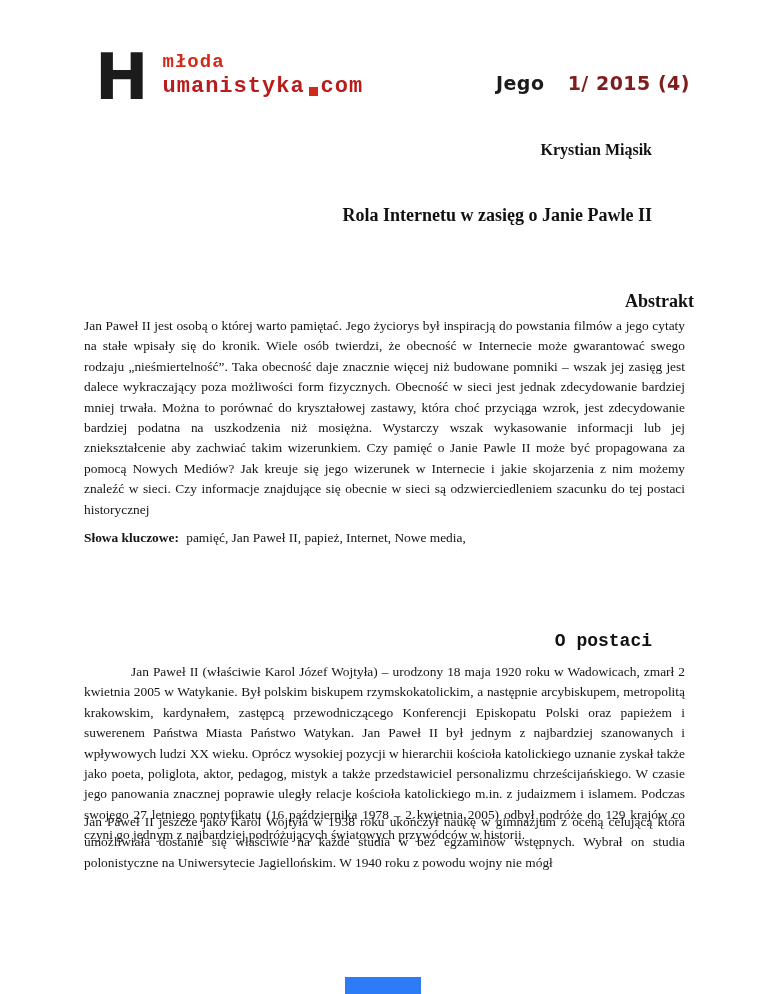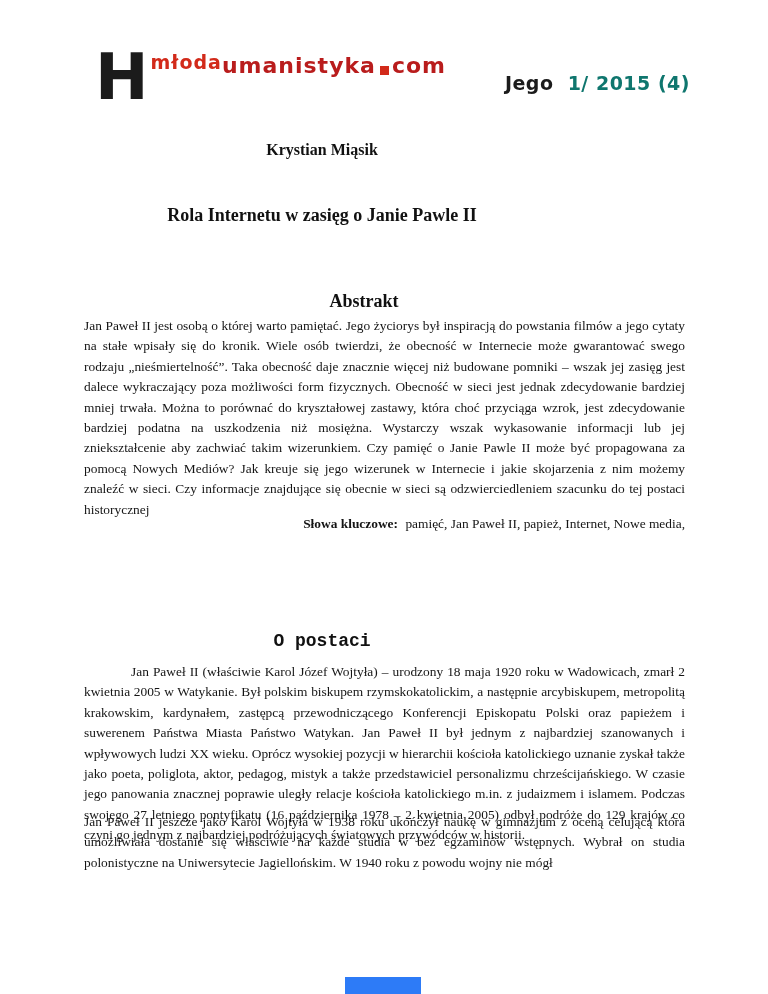--- a/index.html
+++ b/index.html
@@ -16,61 +16,61 @@
   .logo {
     position:absolute; left:95px; top:50px;
     display:flex; align-items:flex-start;
     font-family:"DejaVu Sans", sans-serif;
     user-select:none;
   }
   .logo-h {
     font-size:64px; line-height:54px; font-weight:800;
     color:#1b1b1b; letter-spacing:-3px;
   }
-  .logo-col { display:flex; flex-direction:row; margin-left:5px; padding-top:2px; }
+  .logo-col { display:flex; flex-direction:column; margin-left:17px; padding-top:2px;font-family:Liberation Mono, monospace; }
   .logo-red {
     color:#d22a1a; font-weight:800; font-size:19px; line-height:21px;
     letter-spacing:1px;
   }
   .logo-black-line {
     color:#b91c1c; font-weight:800; font-size:22px; line-height:28px;
     letter-spacing:1px; display:flex; align-items:center;
   }
   .logo-dot {
     width:9px; height:9px; background:#d22a1a;
     display:inline-block; margin:8px 3px 0 4px;
   }
 
   .issue {
     position:absolute; top:72px; right:78px;
     font-family:"DejaVu Sans", sans-serif;
     font-weight:700; font-size:19px; color:#1b1b1b;
     letter-spacing:0.5px;
   }
-  .issue-value { color:#0f766e; margin-left:7px; }
+  .issue-value { color:#7f1d1d; margin-left:16px; }
 
   
   .center-line {
-    position:absolute; left:4px; width:636px; text-align:center;
+    position:absolute; left:16px; width:636px; text-align:right;
     font-weight:bold; color:#111;
   }
   .author   { top:141px; font-size:16px; }
   .doctitle { top:205px; font-size:18px; }
   .h-abstract { top:291px; font-size:18px;padding-left:42px; }
   .h-about    { top:631px; font-size:18px;font-family:Liberation Mono, monospace; }
 
   
   .bodytext {
     position:absolute; left:84px; width:601px;
     text-align:justify;
     font-size:13.4px; line-height:20.4px;
     color:#141414;
   }
   .abstract-text { top:316px; }
-  .keywords     { top:514px; text-align:right; }
+  .keywords     { top:528px; text-align:left; }
   .keywords .kw-label { font-weight:bold; }
   .keywords .kw-value { margin-left:4px; }
   .about-p1 { top:662px; text-indent:47px; }
   .about-p2 { top:812px; }
 
   
   .progress-bar {
     position:absolute; left:345px; top:977px;
     width:76px; height:17px;
     background:#2d7bf7;

